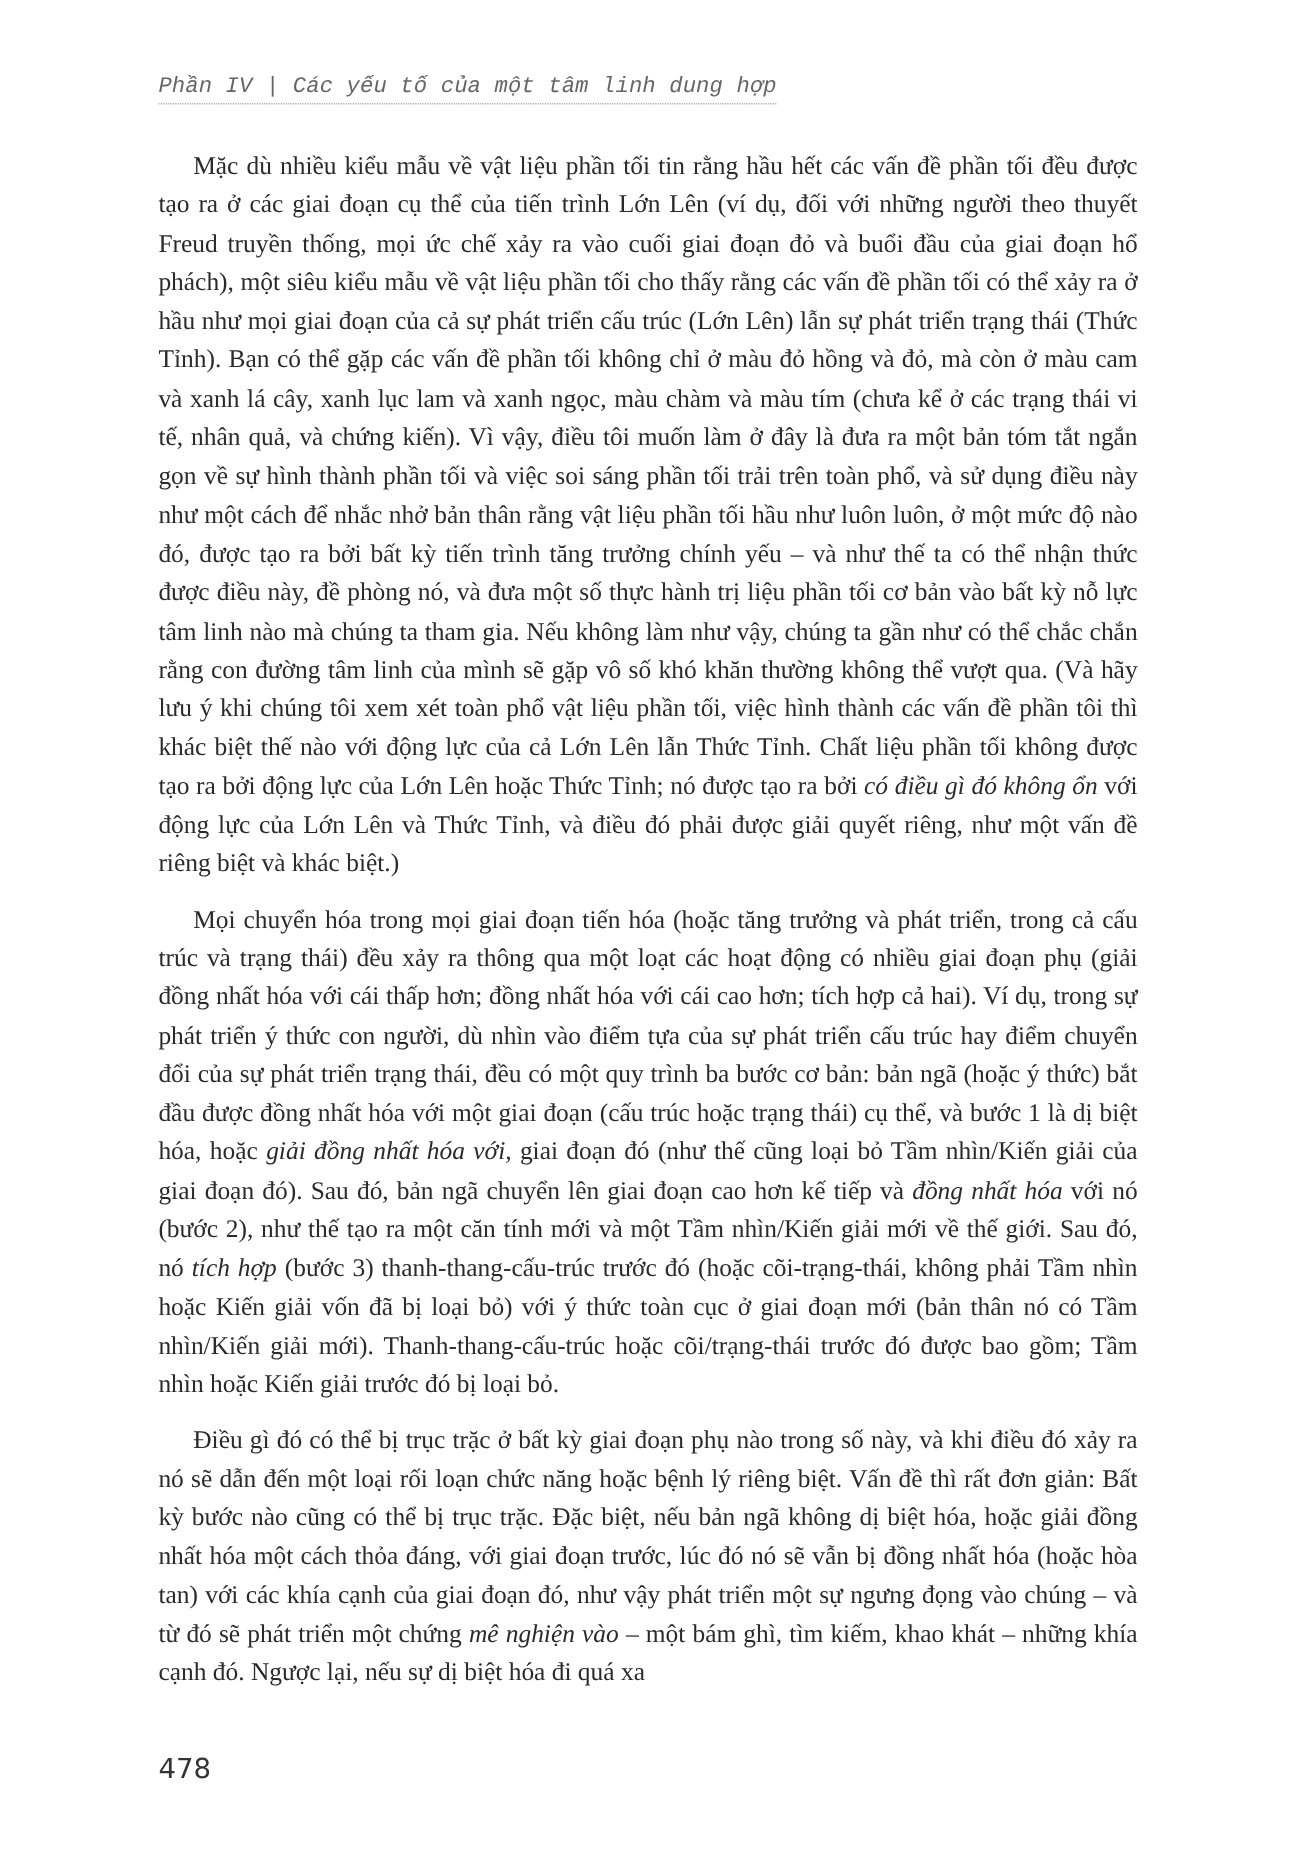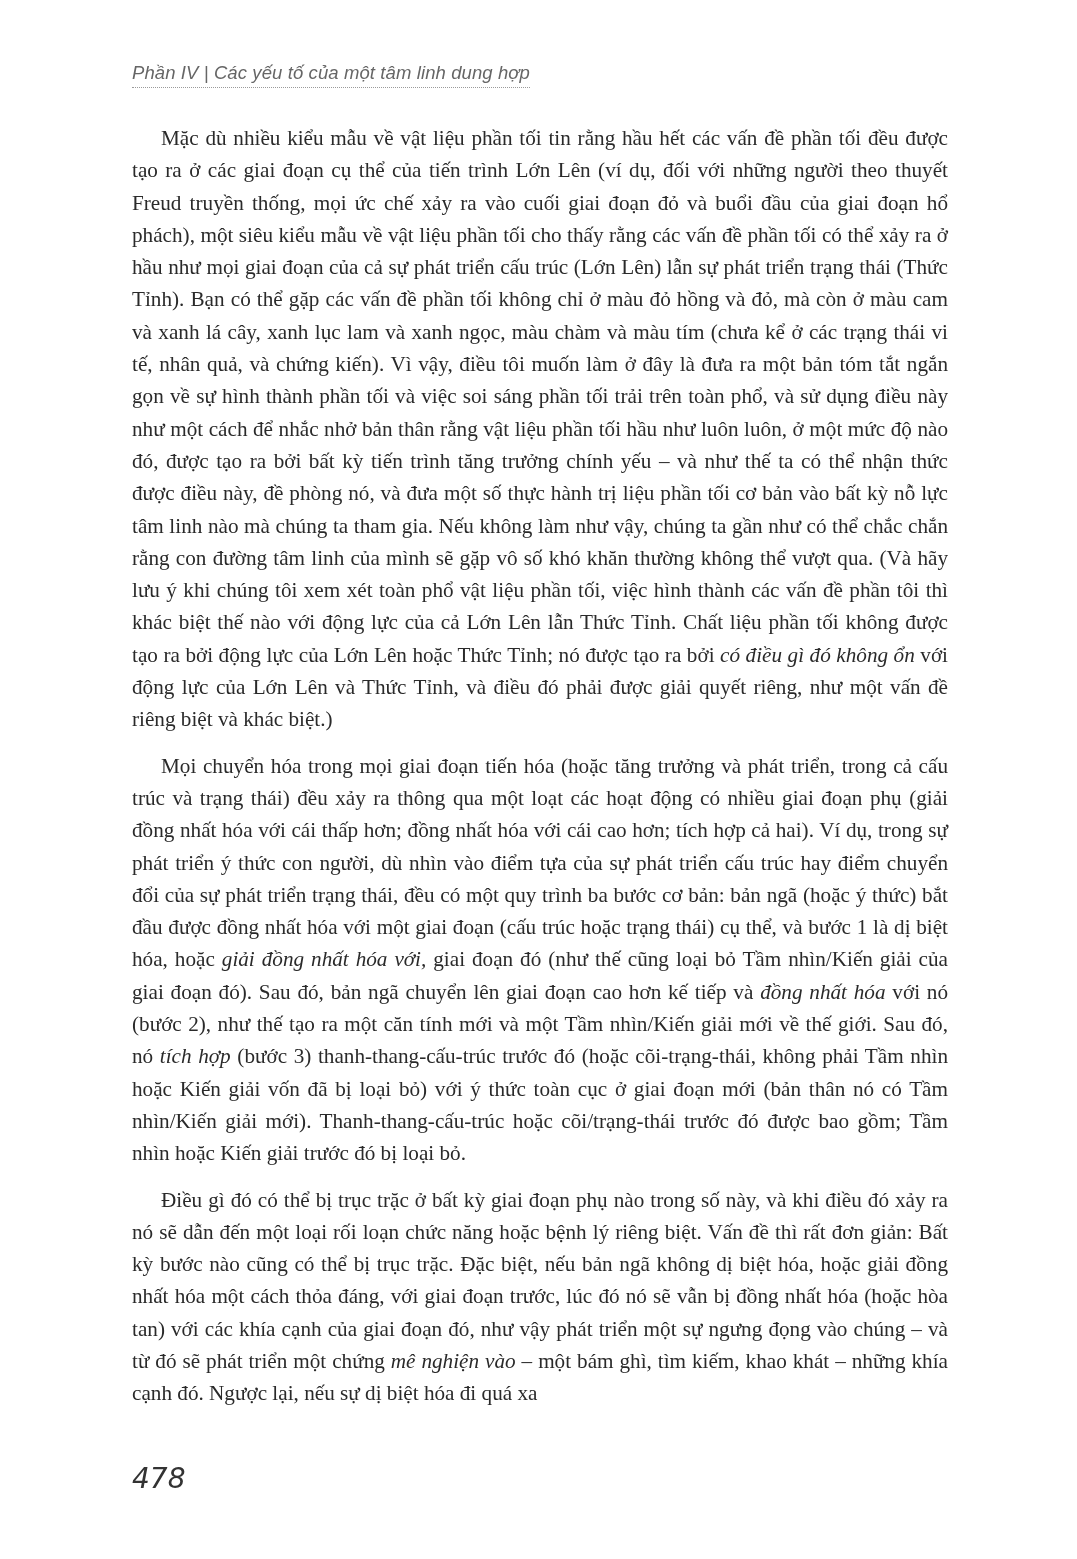--- a/index.html
+++ b/index.html
@@ -10,21 +10,21 @@
     body {
       width: 1077px;
       height: 1559px;
       position: relative;
       overflow: hidden;
     }
     .running-head {
       position: absolute;
       left: 132px;
       top: 62px;
-      font-family: Liberation Sans, sans-serif;
+      font-family: Liberation Mono, monospace;
       font-style: italic;
       font-size: 18.5px;
       color: #666666;
       letter-spacing: 0.1px;
       padding-bottom: 3px;
       border-bottom: 1px dotted #9a9a9a;
       white-space: nowrap;
     }
     .body-text {
       position: absolute;
@@ -42,23 +42,22 @@
       margin: 0 0 14px 0;
       text-indent: 29px;
     }
     .body-text p em {
     }
     .page-number {
       position: absolute;
       left: 132px;
       top: 1462px;
       font-family: "DejaVu Sans", sans-serif;
-      font-size: 28px;
+      font-size: 23px;
       color: #333333;
-      font-style: italic;
     }
   </style>
 </head>
 <body>
 
 <div class="running-head">Phần IV | Các yếu tố của một tâm linh dung hợp</div>
 
 <div class="body-text">
   <p>
     <span>Mặc dù nhiều kiểu mẫu về vật liệu phần tối tin rằng hầu hết các vấn đề phần tối đều được tạo ra ở các giai đoạn cụ thể của tiến trình Lớn Lên (ví dụ, đối với những người theo thuyết Freud truyền thống, mọi ức chế xảy ra vào cuối giai đoạn đỏ và buổi đầu của giai đoạn hổ phách), một siêu kiểu mẫu về vật liệu phần tối cho thấy rằng các vấn đề phần tối có thể xảy ra ở hầu như mọi giai đoạn của cả sự phát triển cấu trúc (Lớn Lên) lẫn sự phát triển trạng thái (Thức Tỉnh). Bạn có thể gặp các vấn đề phần tối không chỉ ở màu đỏ hồng và đỏ, mà còn ở màu cam và xanh lá cây, xanh lục lam và xanh ngọc, màu chàm và màu tím (chưa kể ở các trạng thái vi tế, nhân quả, và chứng kiến). Vì vậy, điều tôi muốn làm ở đây là đưa ra một bản tóm tắt ngắn gọn về sự hình thành phần tối và việc soi sáng phần tối trải trên toàn phổ, và sử dụng điều này như một cách để nhắc nhở bản thân rằng vật liệu phần tối hầu như luôn luôn, ở một mức độ nào đó, được tạo ra bởi bất kỳ tiến trình tăng trưởng chính yếu – và như thế ta có thể nhận thức được điều này, đề phòng nó, và đưa một số thực hành trị liệu phần tối cơ bản vào bất kỳ nỗ lực tâm linh nào mà chúng ta tham gia. Nếu không làm như vậy, chúng ta gần như có thể chắc chắn rằng con đường tâm linh của mình sẽ gặp vô số khó khăn thường không thể vượt qua. (Và hãy lưu ý khi chúng tôi xem xét toàn phổ vật liệu phần tối, việc hình thành các vấn đề phần tôi thì khác biệt thế nào với động lực của cả Lớn Lên lẫn Thức Tỉnh. Chất liệu phần tối không được tạo ra bởi động lực của Lớn Lên hoặc Thức Tỉnh; nó được tạo ra bởi </span><em>có điều gì đó không ổn</em><span> với động lực của Lớn Lên và Thức Tỉnh, và điều đó phải được giải quyết riêng, như một vấn đề riêng biệt và khác biệt.)</span>

